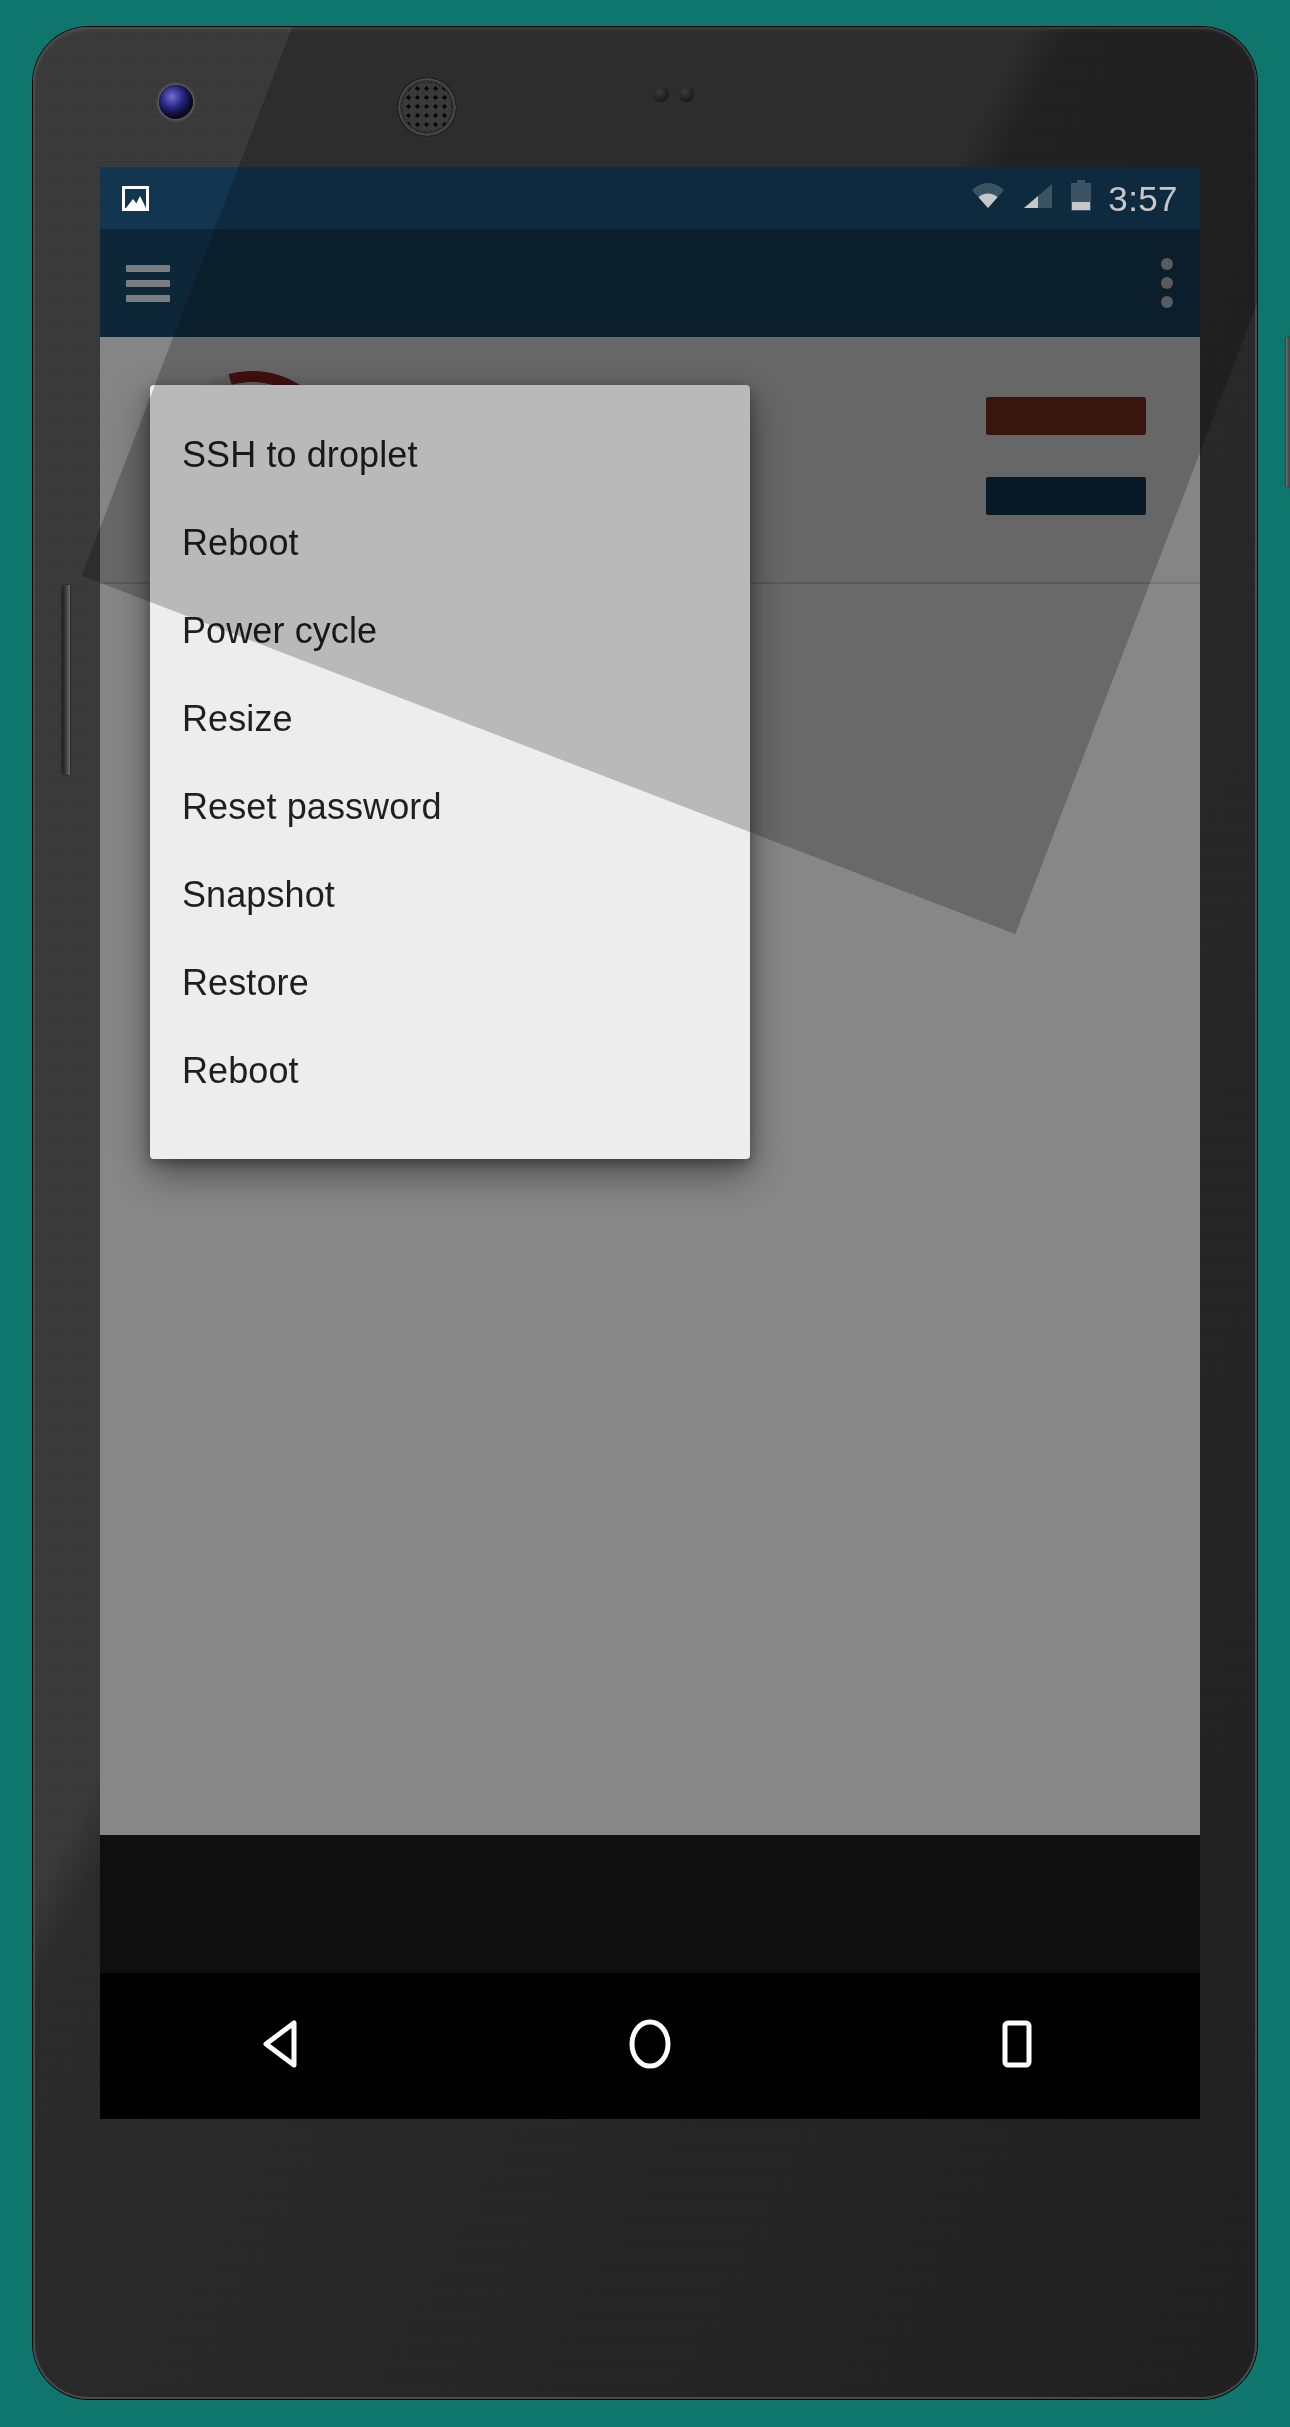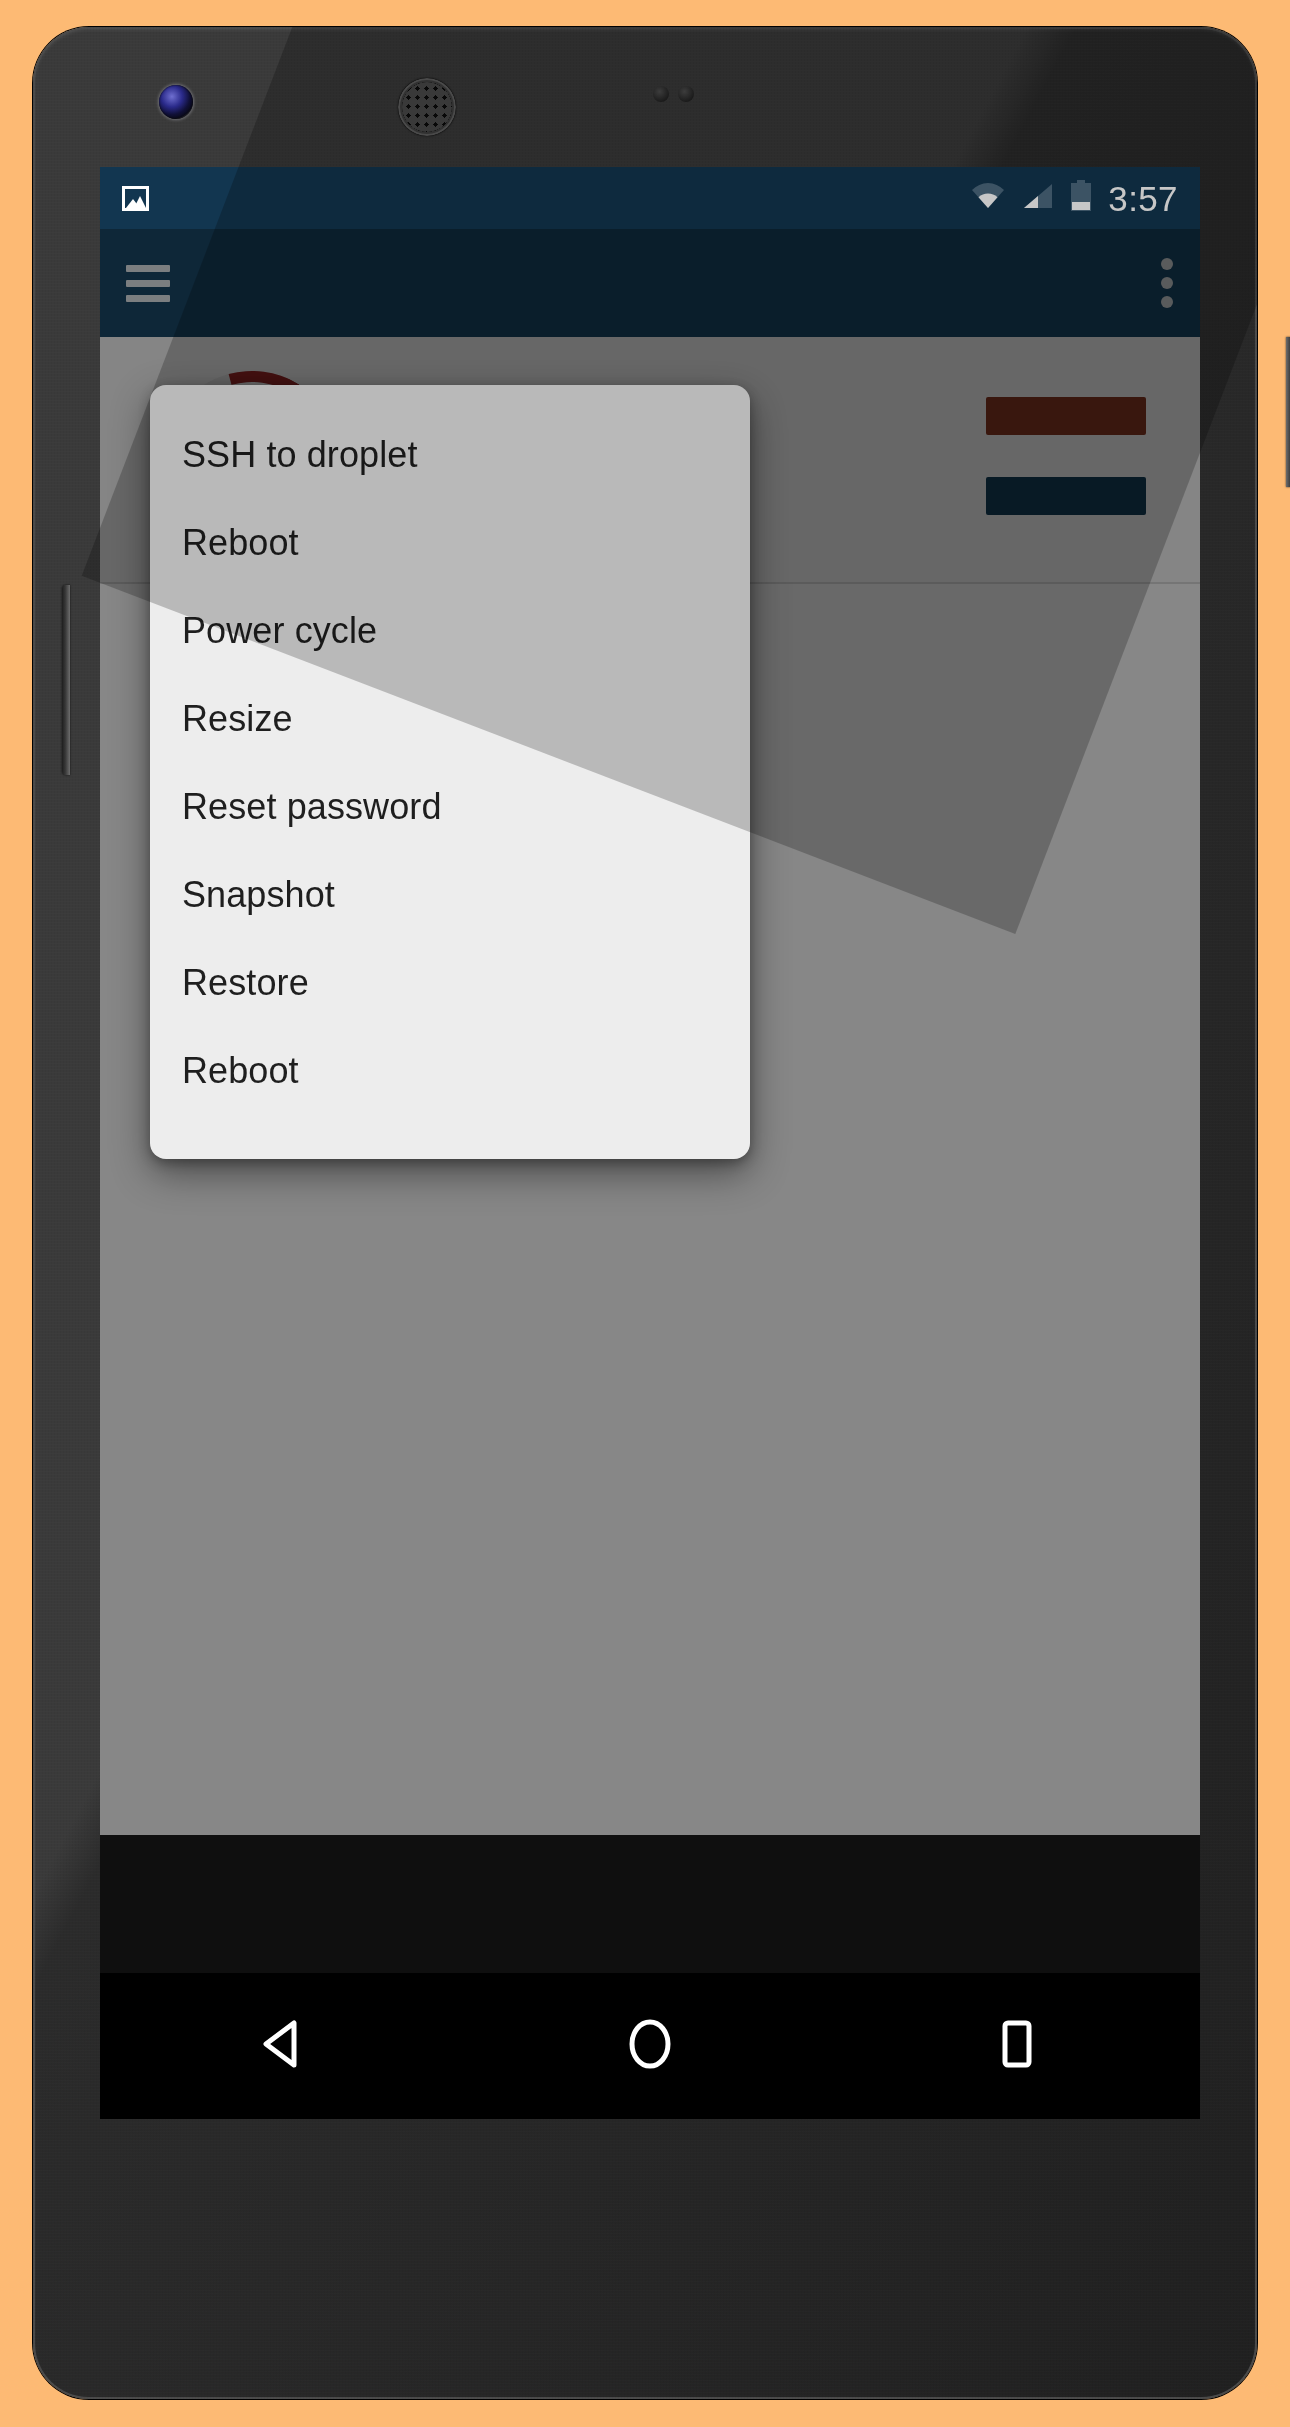--- a/index.html
+++ b/index.html
@@ -10,21 +10,21 @@
     background: #000000;
     overflow: hidden;
     font-family: "Liberation Sans", sans-serif;
   }
 
   
   #root {
     position: relative;
     width: 1290px;
     height: 2427px;
-    background: #fdba74;
+    background: #0f766e;
   }
 
   
   .device {
     position: absolute;
     left: 33px;
     top: 27px;
     width: 1224px;
     height: 2372px;
     border-radius: 56px;
@@ -311,21 +311,21 @@
     justify-content: center;
   }
 
   
   .dialog {
     position: absolute;
     left: 50px;
     top: 218px;
     width: 600px;
     background: #ededed;
-    border-radius: 16px;
+    border-radius: 4px;
     box-shadow:
       0 14px 38px rgba(0,0,0,.45),
       0 4px 12px rgba(0,0,0,.3);
     padding: 26px 0 44px 0;
     z-index: 30;
   }
   .menu-item {
     font-size: 36px;
     line-height: 1;
     color: #1f1f1f;

